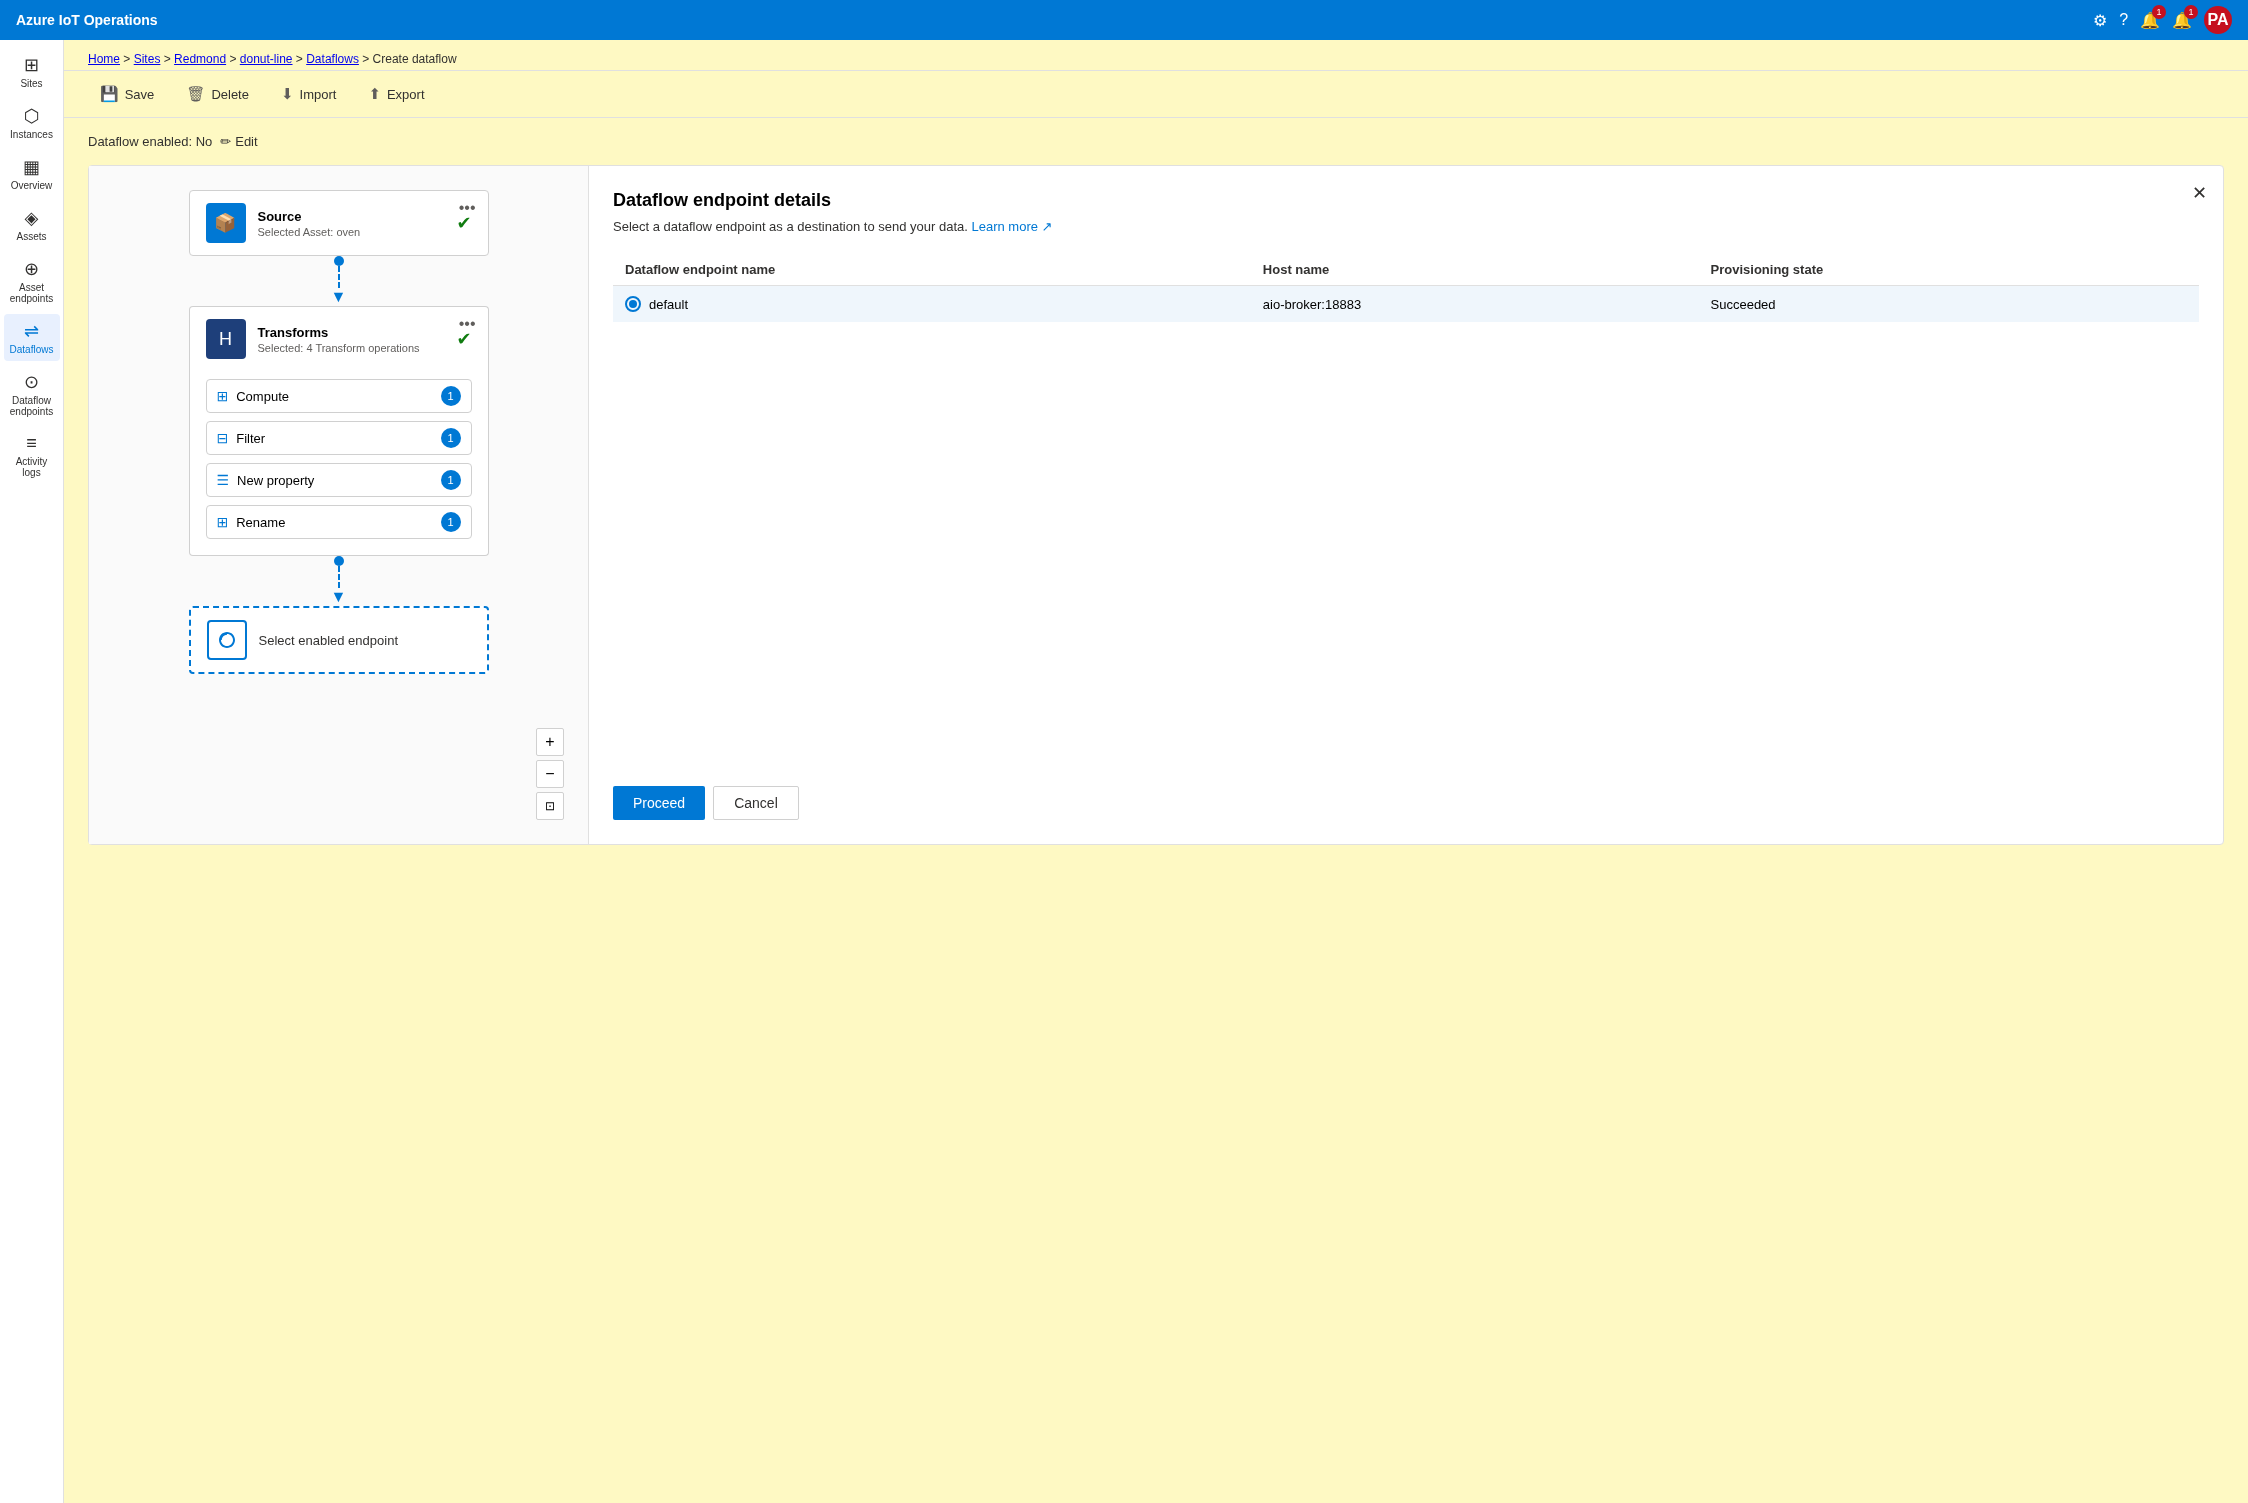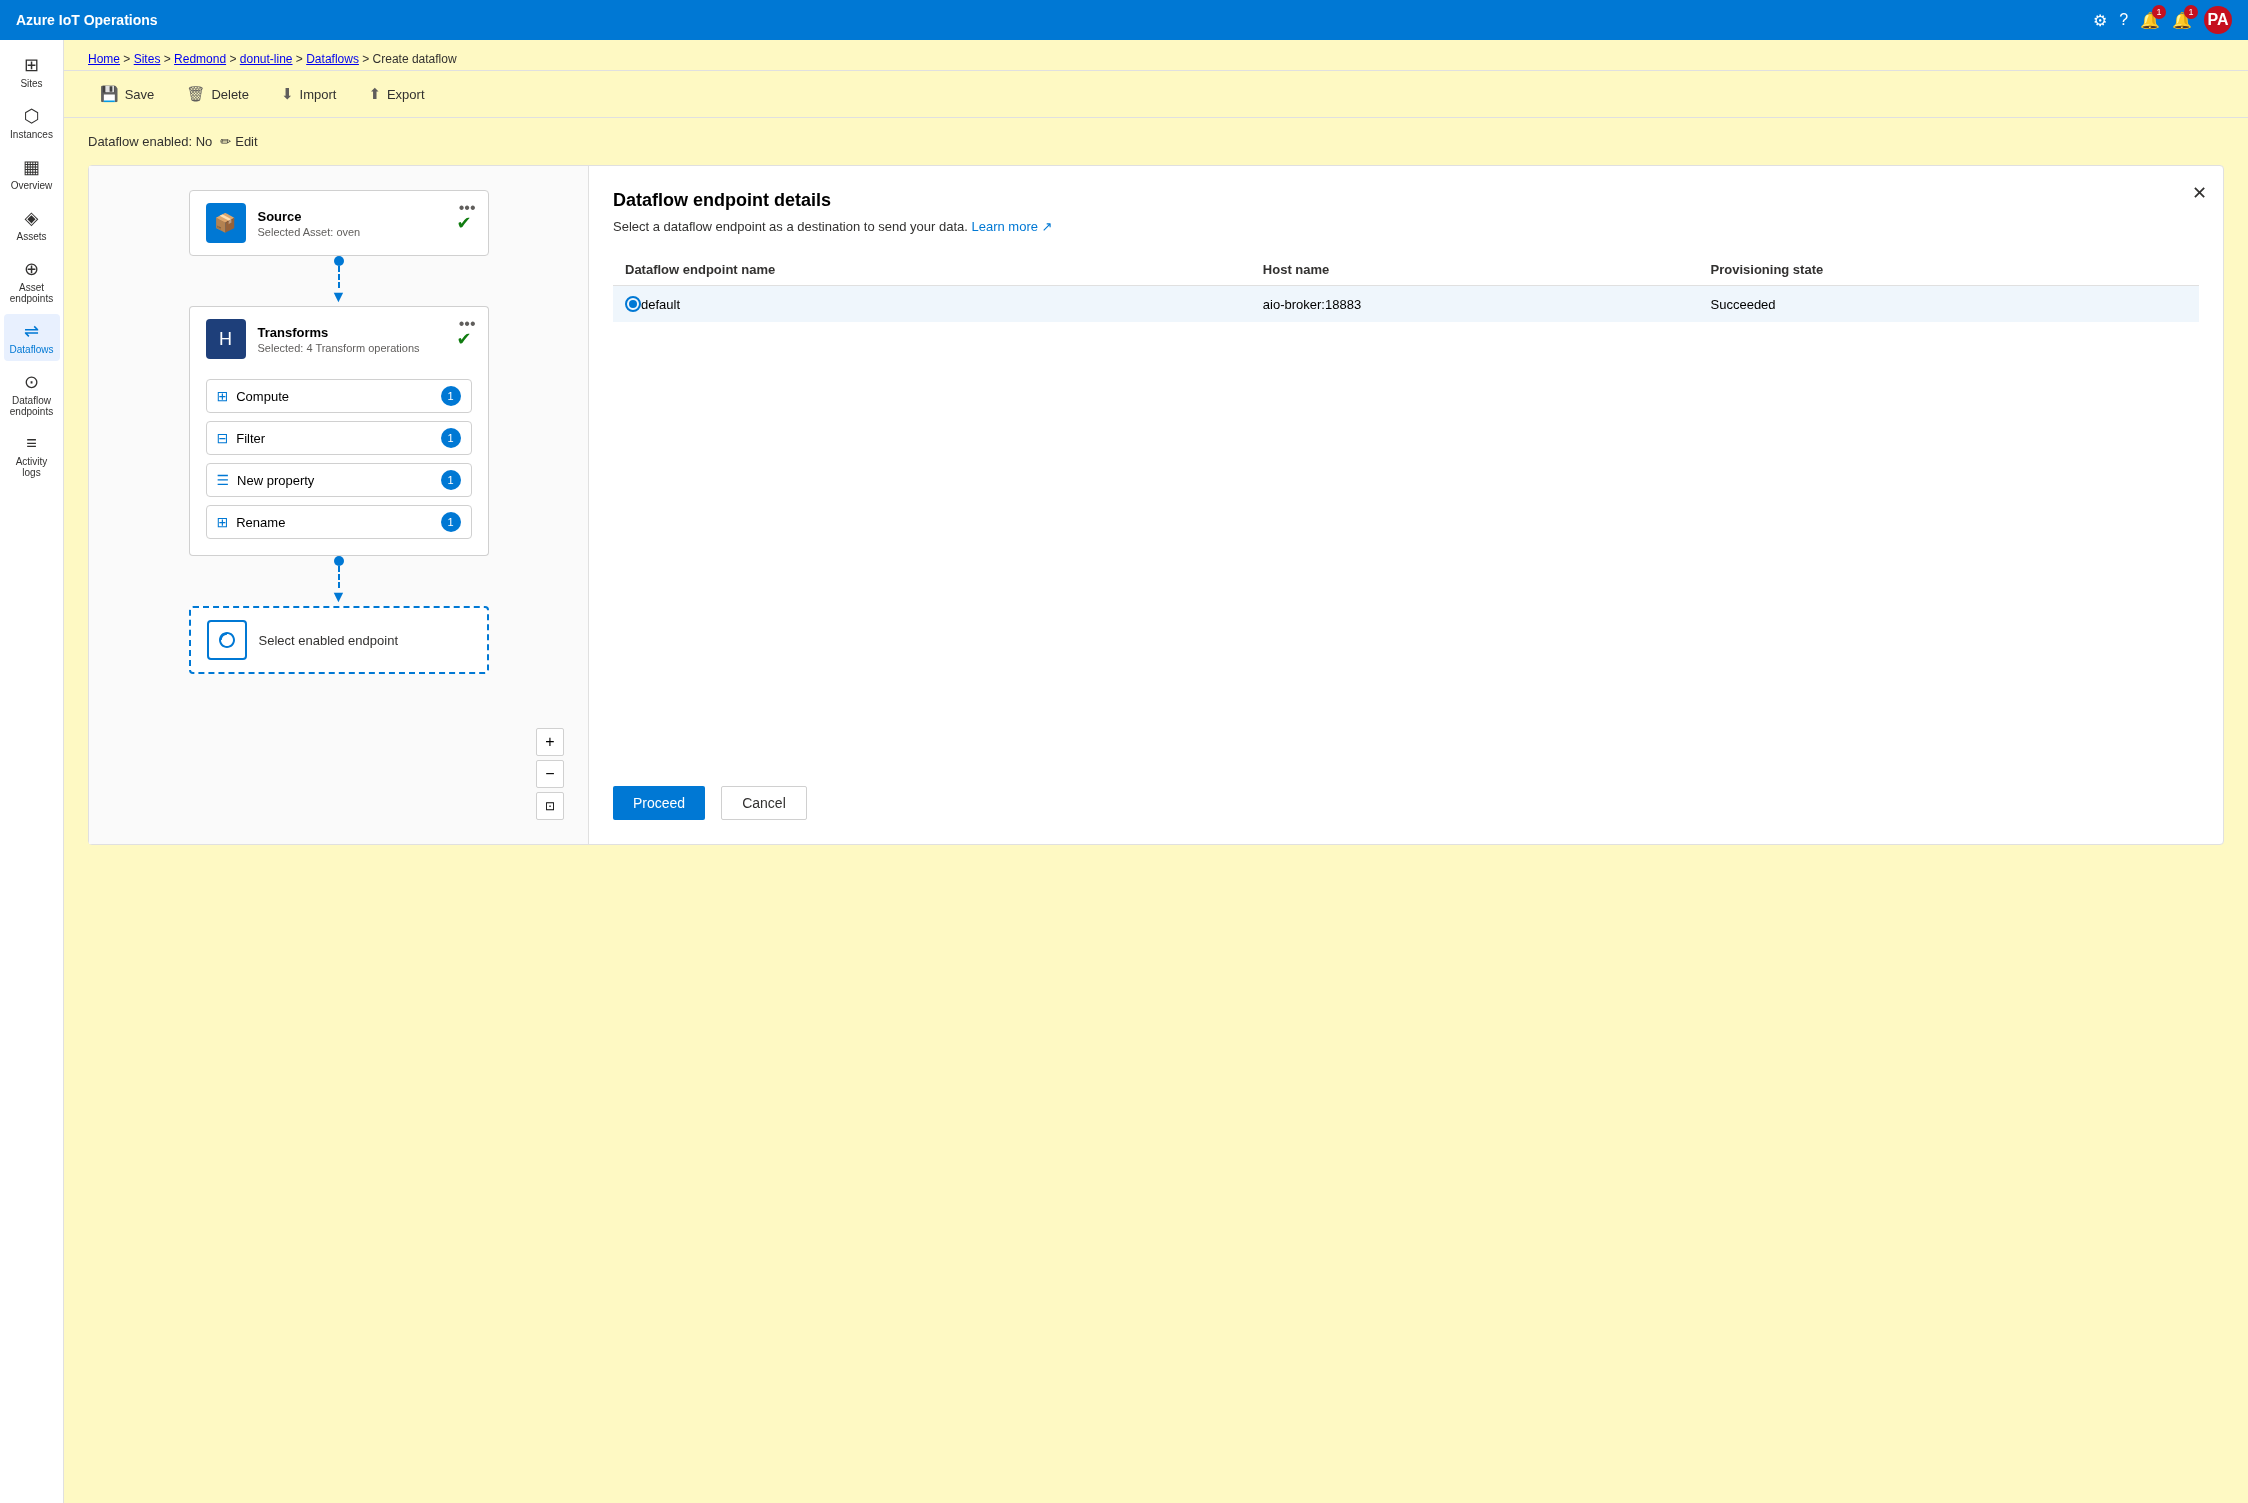--- a/index.html
+++ b/index.html
@@ -323,41 +323,41 @@
       border-bottom: 1px solid #e0e0e0;
     }
     .endpoint-table td {
       padding: 10px 12px;
       font-size: 13px;
     }
     .endpoint-table tr.selected td {
       background: #eff6fc;
     }
     .radio-cell {
-      display: flex; align-items: center; 
+      display: flex; align-items: center; gap: 8px;
     }
     .radio-btn {
       width: 16px; height: 16px;
       border-radius: 50%;
       border: 2px solid #0078d4;
       display: flex; align-items: center; justify-content: center;
       flex-shrink: 0;
     }
     .radio-btn-inner {
       width: 8px; height: 8px;
       border-radius: 50%;
       background: #0078d4;
     }
 
     
     .action-buttons {
       position: absolute;
       bottom: 24px; left: 24px;
       display: flex;
-      gap: 16px;
+      gap: 8px;
       margin-top: 30px;
     }
     .btn-primary {
       background: #0078d4;
       color: white;
       border: none;
       padding: 8px 20px;
       border-radius: 2px;
       cursor: pointer;
       font-size: 14px;

